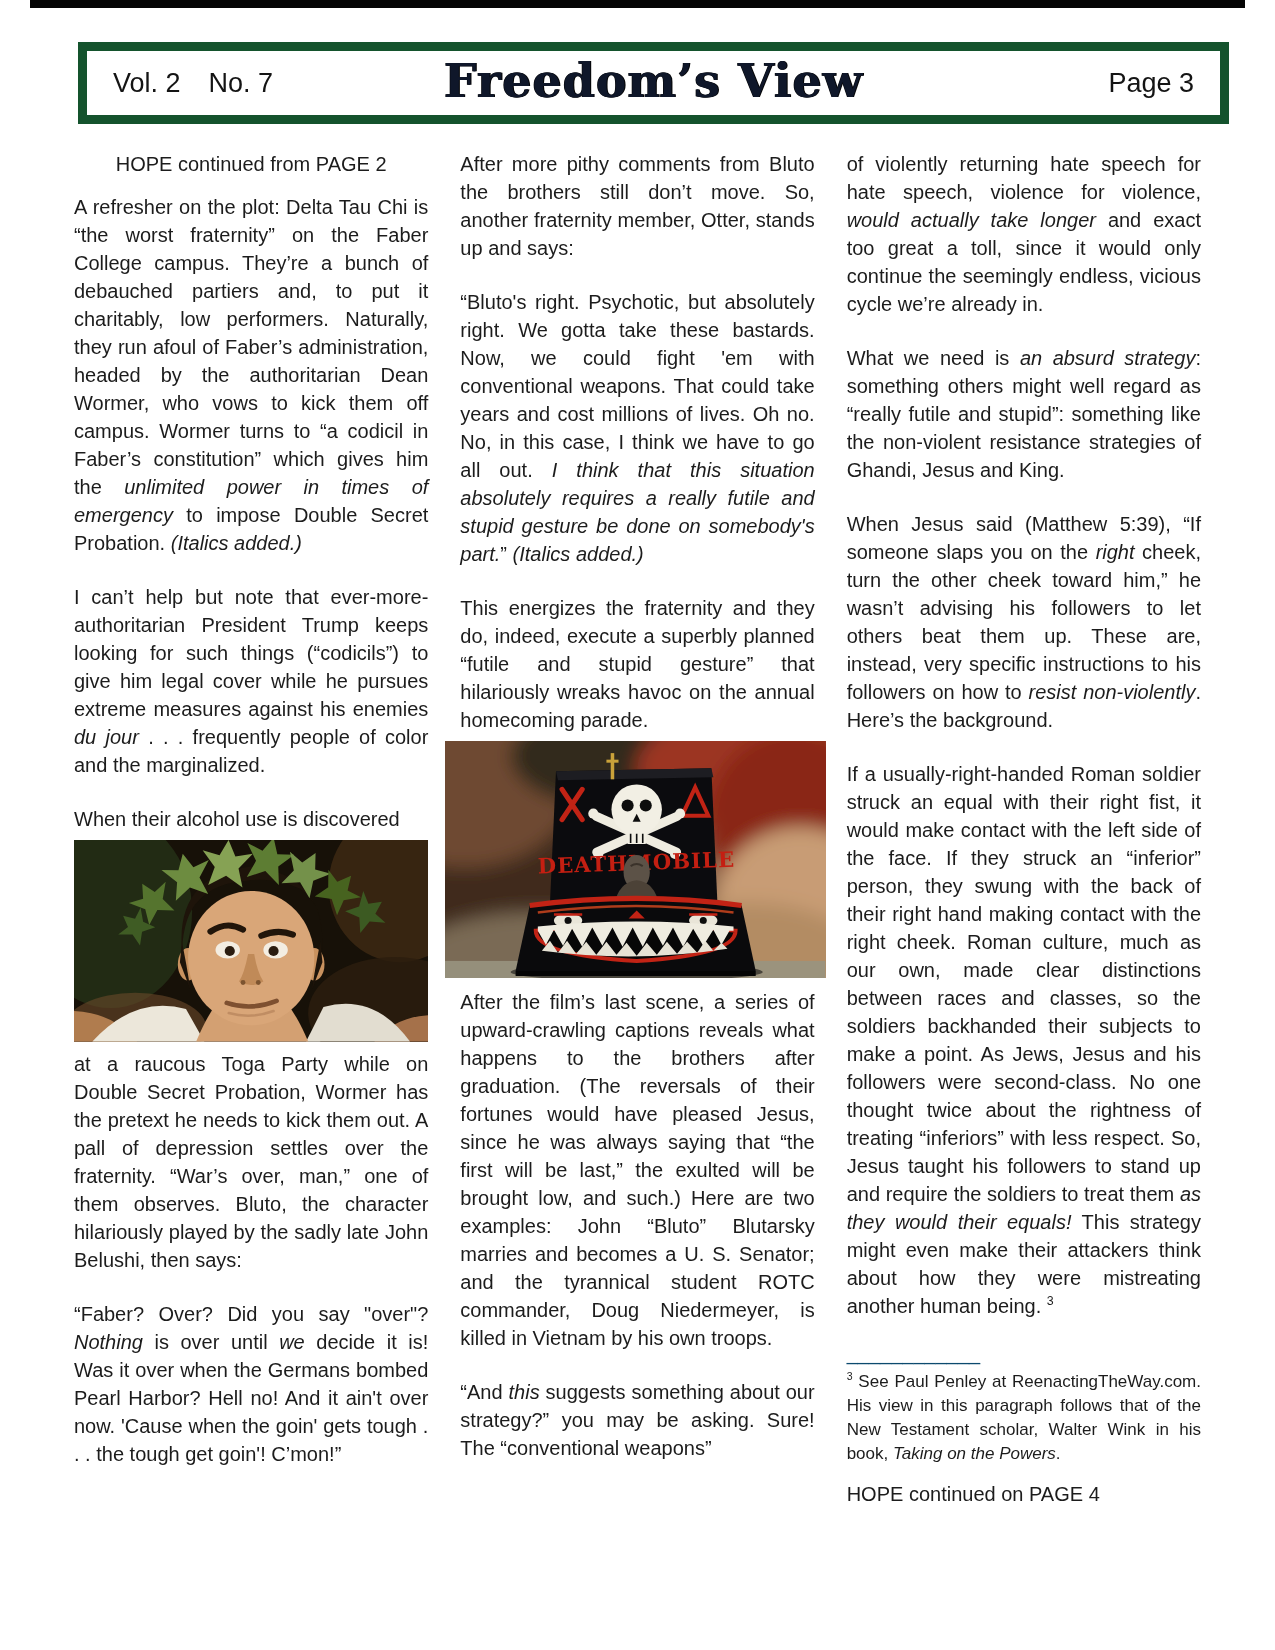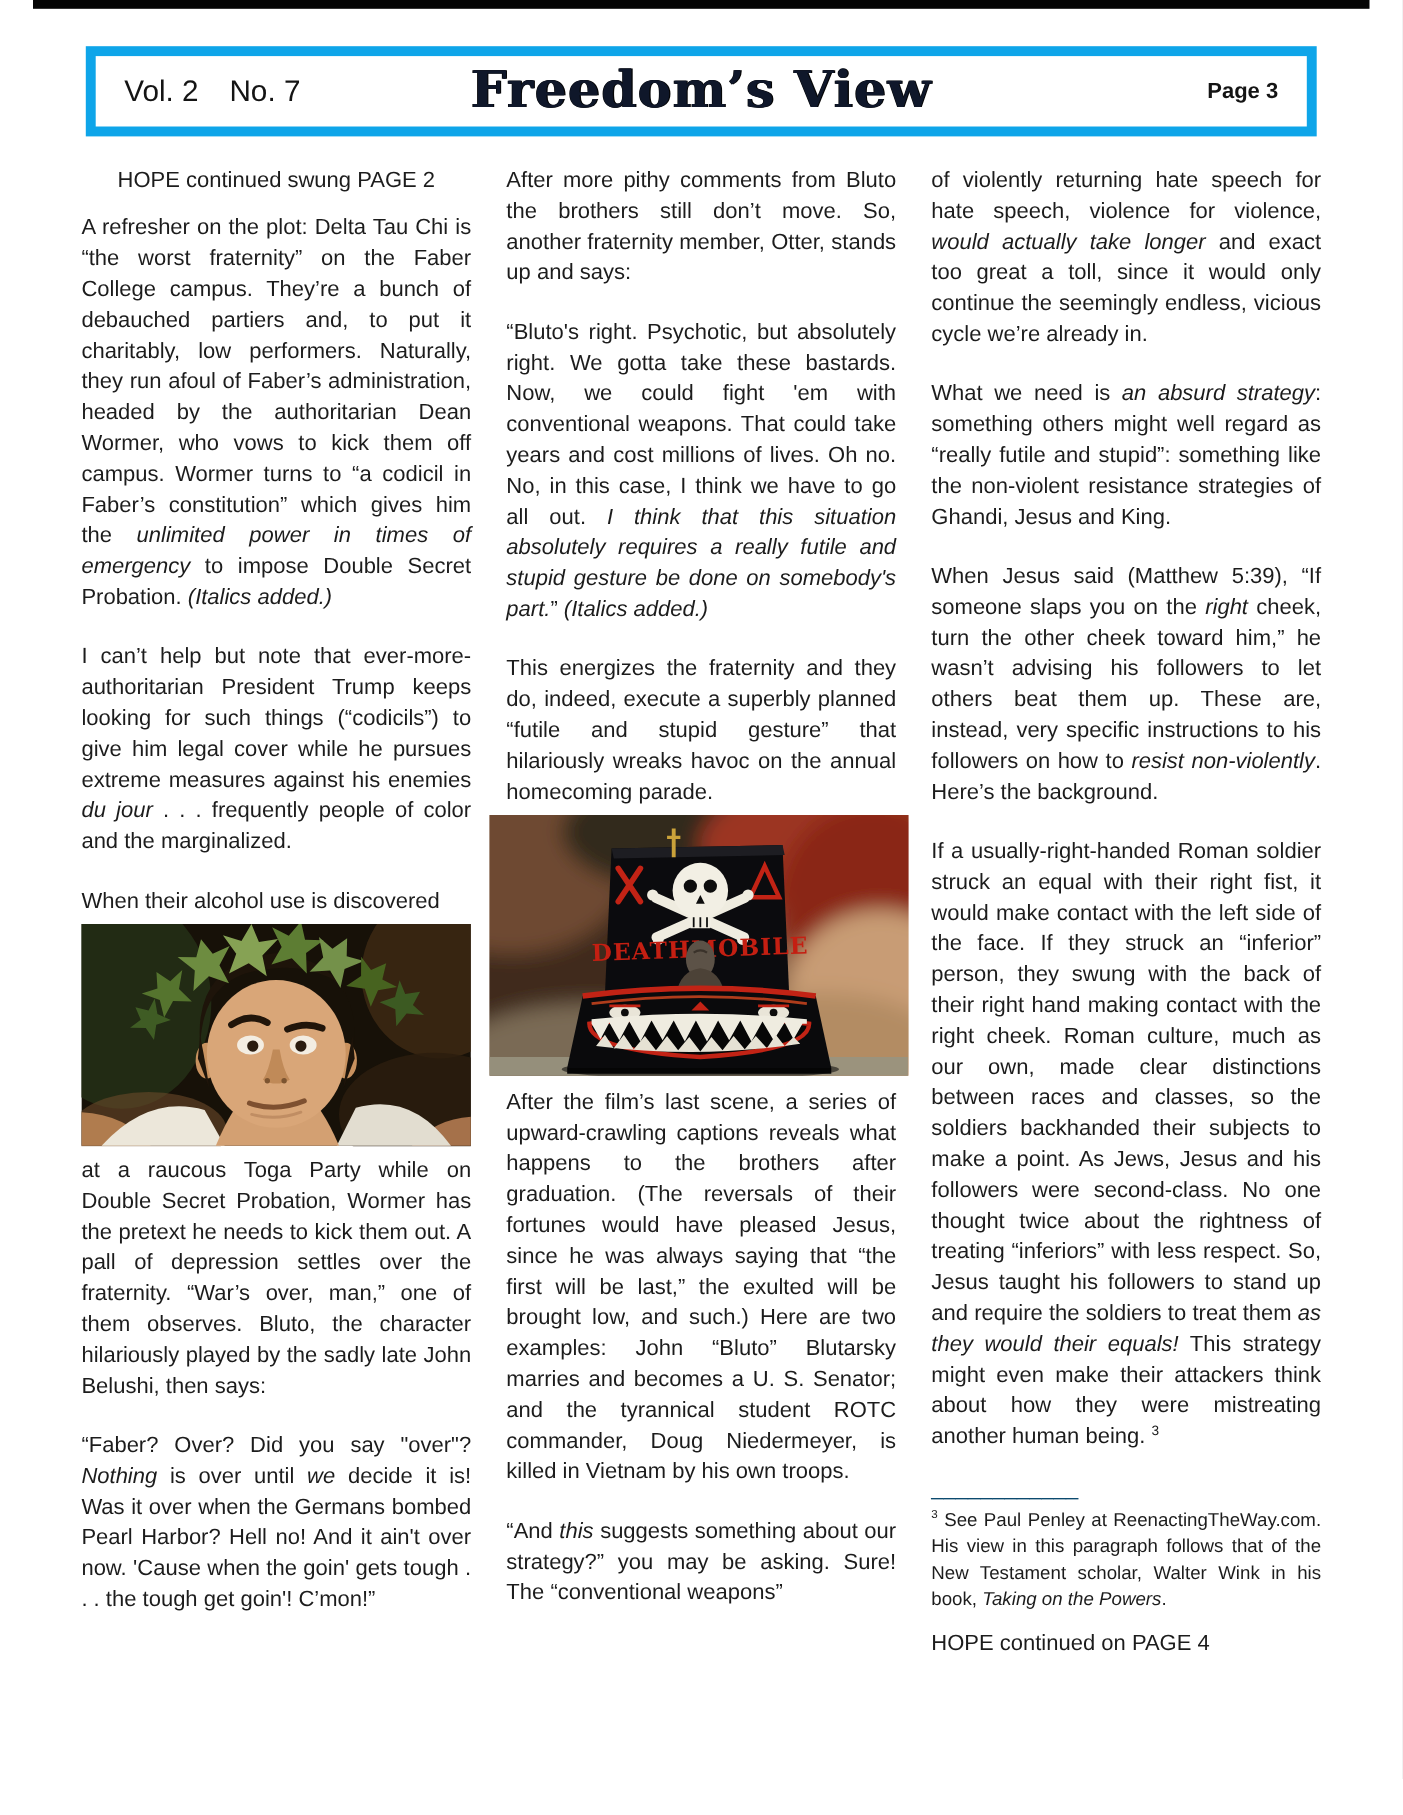--- a/index.html
+++ b/index.html
@@ -11,42 +11,42 @@
     font-family:"Liberation Sans",sans-serif;
     color:#1c1c1c;
     overflow:hidden;
     box-sizing:border-box;
   }
   .top-bar{
     position:absolute;top:0;left:30px;right:30px;height:8px;background:#050505;
   }
   .masthead{
     position:relative;
-    margin:42px 78px 0 78px;
+    margin:42px 46px 0 78px;
     height:64px;
-    border:9px solid #0ea5e9;
+    border:9px solid #14532d;
     background:#ffffff;
     display:flex;align-items:center;
     padding:0 26px;
   }
   .masthead .vol-block{font-size:27px;color:#141414;}
   .masthead .vol-block .num{margin-left:28px;}
   .masthead .title{
     position:absolute;left:50%;top:50%;
     transform:translate(-50%,-54%);
     margin:0;
     font-family:"DejaVu Serif",serif;
     font-weight:bold;
     font-size:46px;
     letter-spacing:1px;
     color:#0f172a;
     text-shadow:1px 0 0 #050505,-0.5px 0 0 #050505;
     white-space:nowrap;
   }
-  .masthead .pagenum{margin-left:auto;font-size:20px;color:#141414;font-weight:bold;}
+  .masthead .pagenum{margin-left:auto;font-size:27px;color:#141414;}
 
   .content{
     display:grid;
     grid-template-columns:1fr 1fr 1fr;
     column-gap:32px;
     padding:26px 74px 0 74px;
   }
   .col{min-width:0;}
   .col p{
     margin:0 0 26px 0;
@@ -90,21 +90,21 @@
     <span class="vol-block">
       <span>Vol. 2</span><span class="num">No. 7</span>
     </span>
     <h1 class="title">Freedom’s View</h1>
     <span class="pagenum">Page 3</span>
   </div>
 
   <div class="content">
 
     <div class="col">
-      <p class="cont"><span class="bd">HOPE</span><span> continued swung </span><span class="bd">PAGE 2</span></p>
+      <p class="cont"><span class="bd">HOPE</span><span> continued from </span><span class="bd">PAGE 2</span></p>
       <p><span>A refresher on the plot:  Delta Tau Chi is “the worst fraternity” on the Faber College campus.  They’re a bunch of debauched partiers and, to put it charitably, low performers.  Naturally, they run afoul of Faber’s administration, headed by the authoritarian Dean Wormer, who vows to kick them off campus.  Wormer turns to “a codicil in Faber’s constitution” which gives him the </span><span class="it">unlimited power in times of emergency</span><span> to impose Double Secret Probation.  </span><span class="it">(Italics added.)</span></p>
       <p><span>I can’t help but note that ever-more-authoritarian President Trump keeps looking for such things (“codicils”) to give him legal cover while he pursues extreme measures against his enemies </span><span class="it">du jour</span><span> . . . frequently people of color and the marginalized.</span></p>
       <p class="tight"><span>When their alcohol use is discovered</span></p>
 
       <svg class="photo" viewBox="0 0 348 198" role="img" aria-label="John Belushi as Bluto wearing a leaf crown and toga">
         <rect x="0" y="0" width="348" height="198" fill="#171108"></rect>
         <ellipse cx="36" cy="70" rx="80" ry="95" fill="#243016" opacity="0.85"></ellipse>
         <ellipse cx="320" cy="45" rx="70" ry="75" fill="#402a14" opacity="0.8"></ellipse>
         <ellipse cx="315" cy="170" rx="85" ry="55" fill="#2c1d0e" opacity="0.85"></ellipse>
         <ellipse cx="60" cy="185" rx="70" ry="35" fill="#6b4a2a" opacity="0.6"></ellipse>

